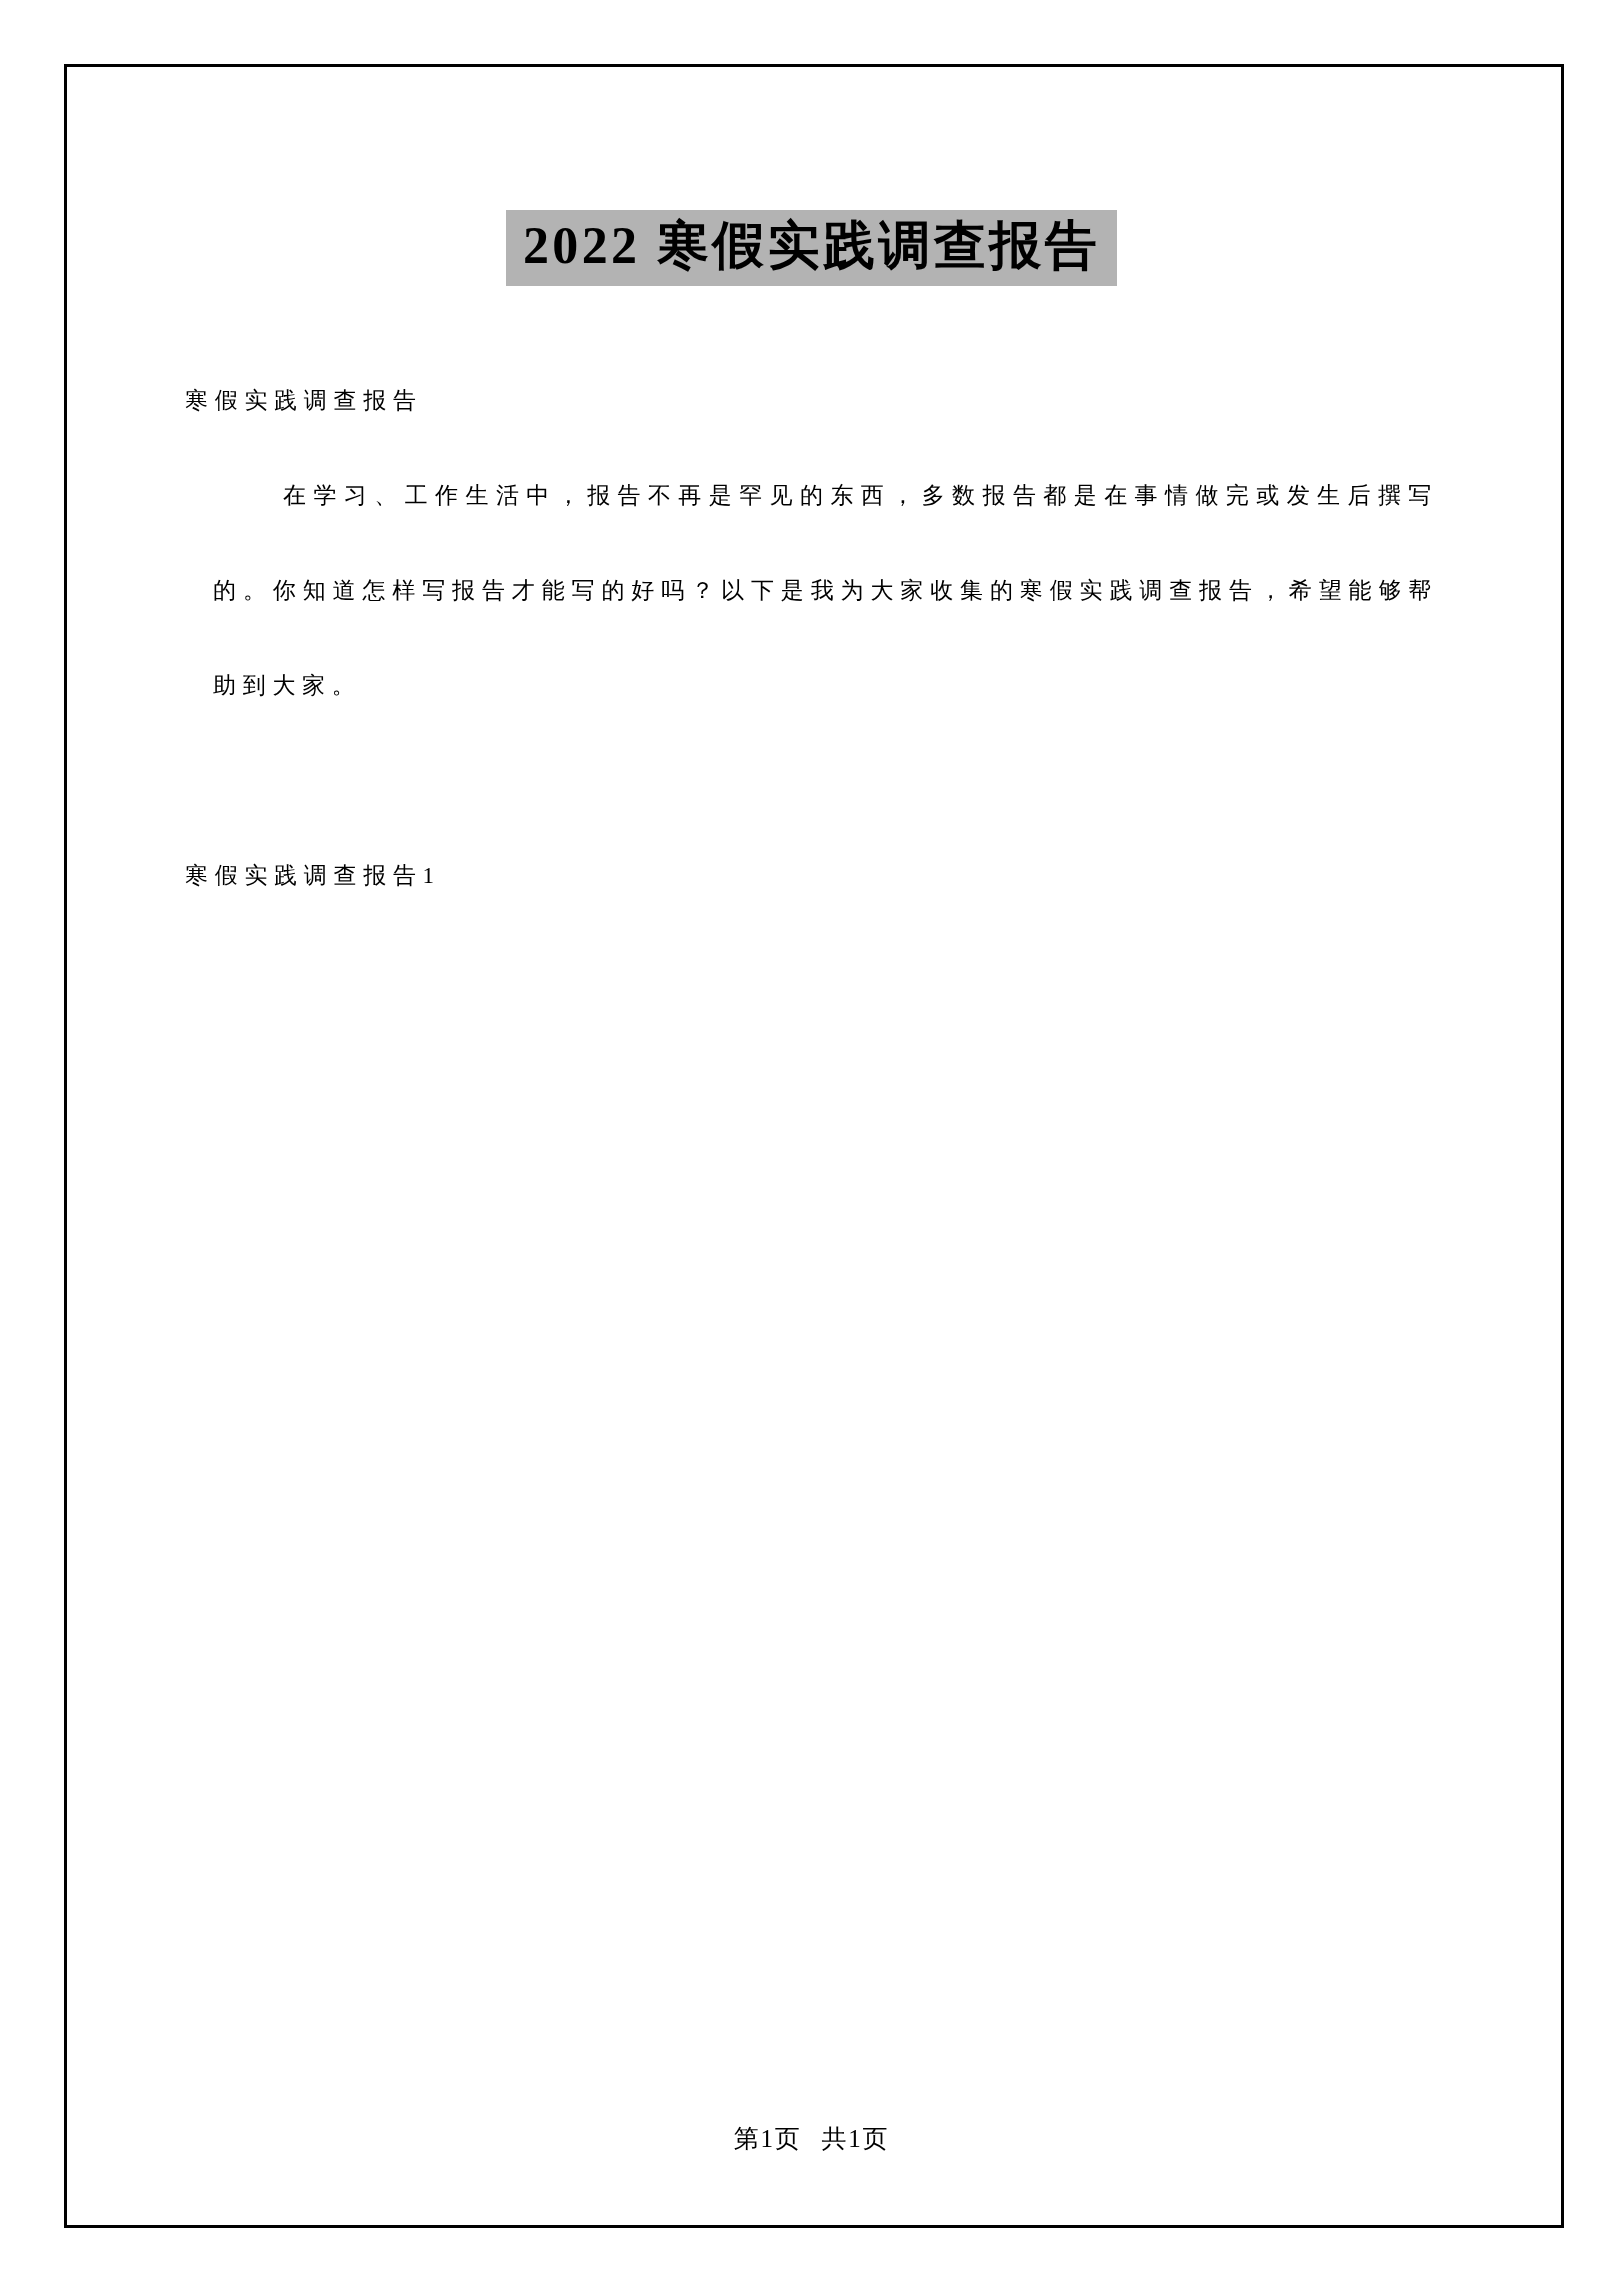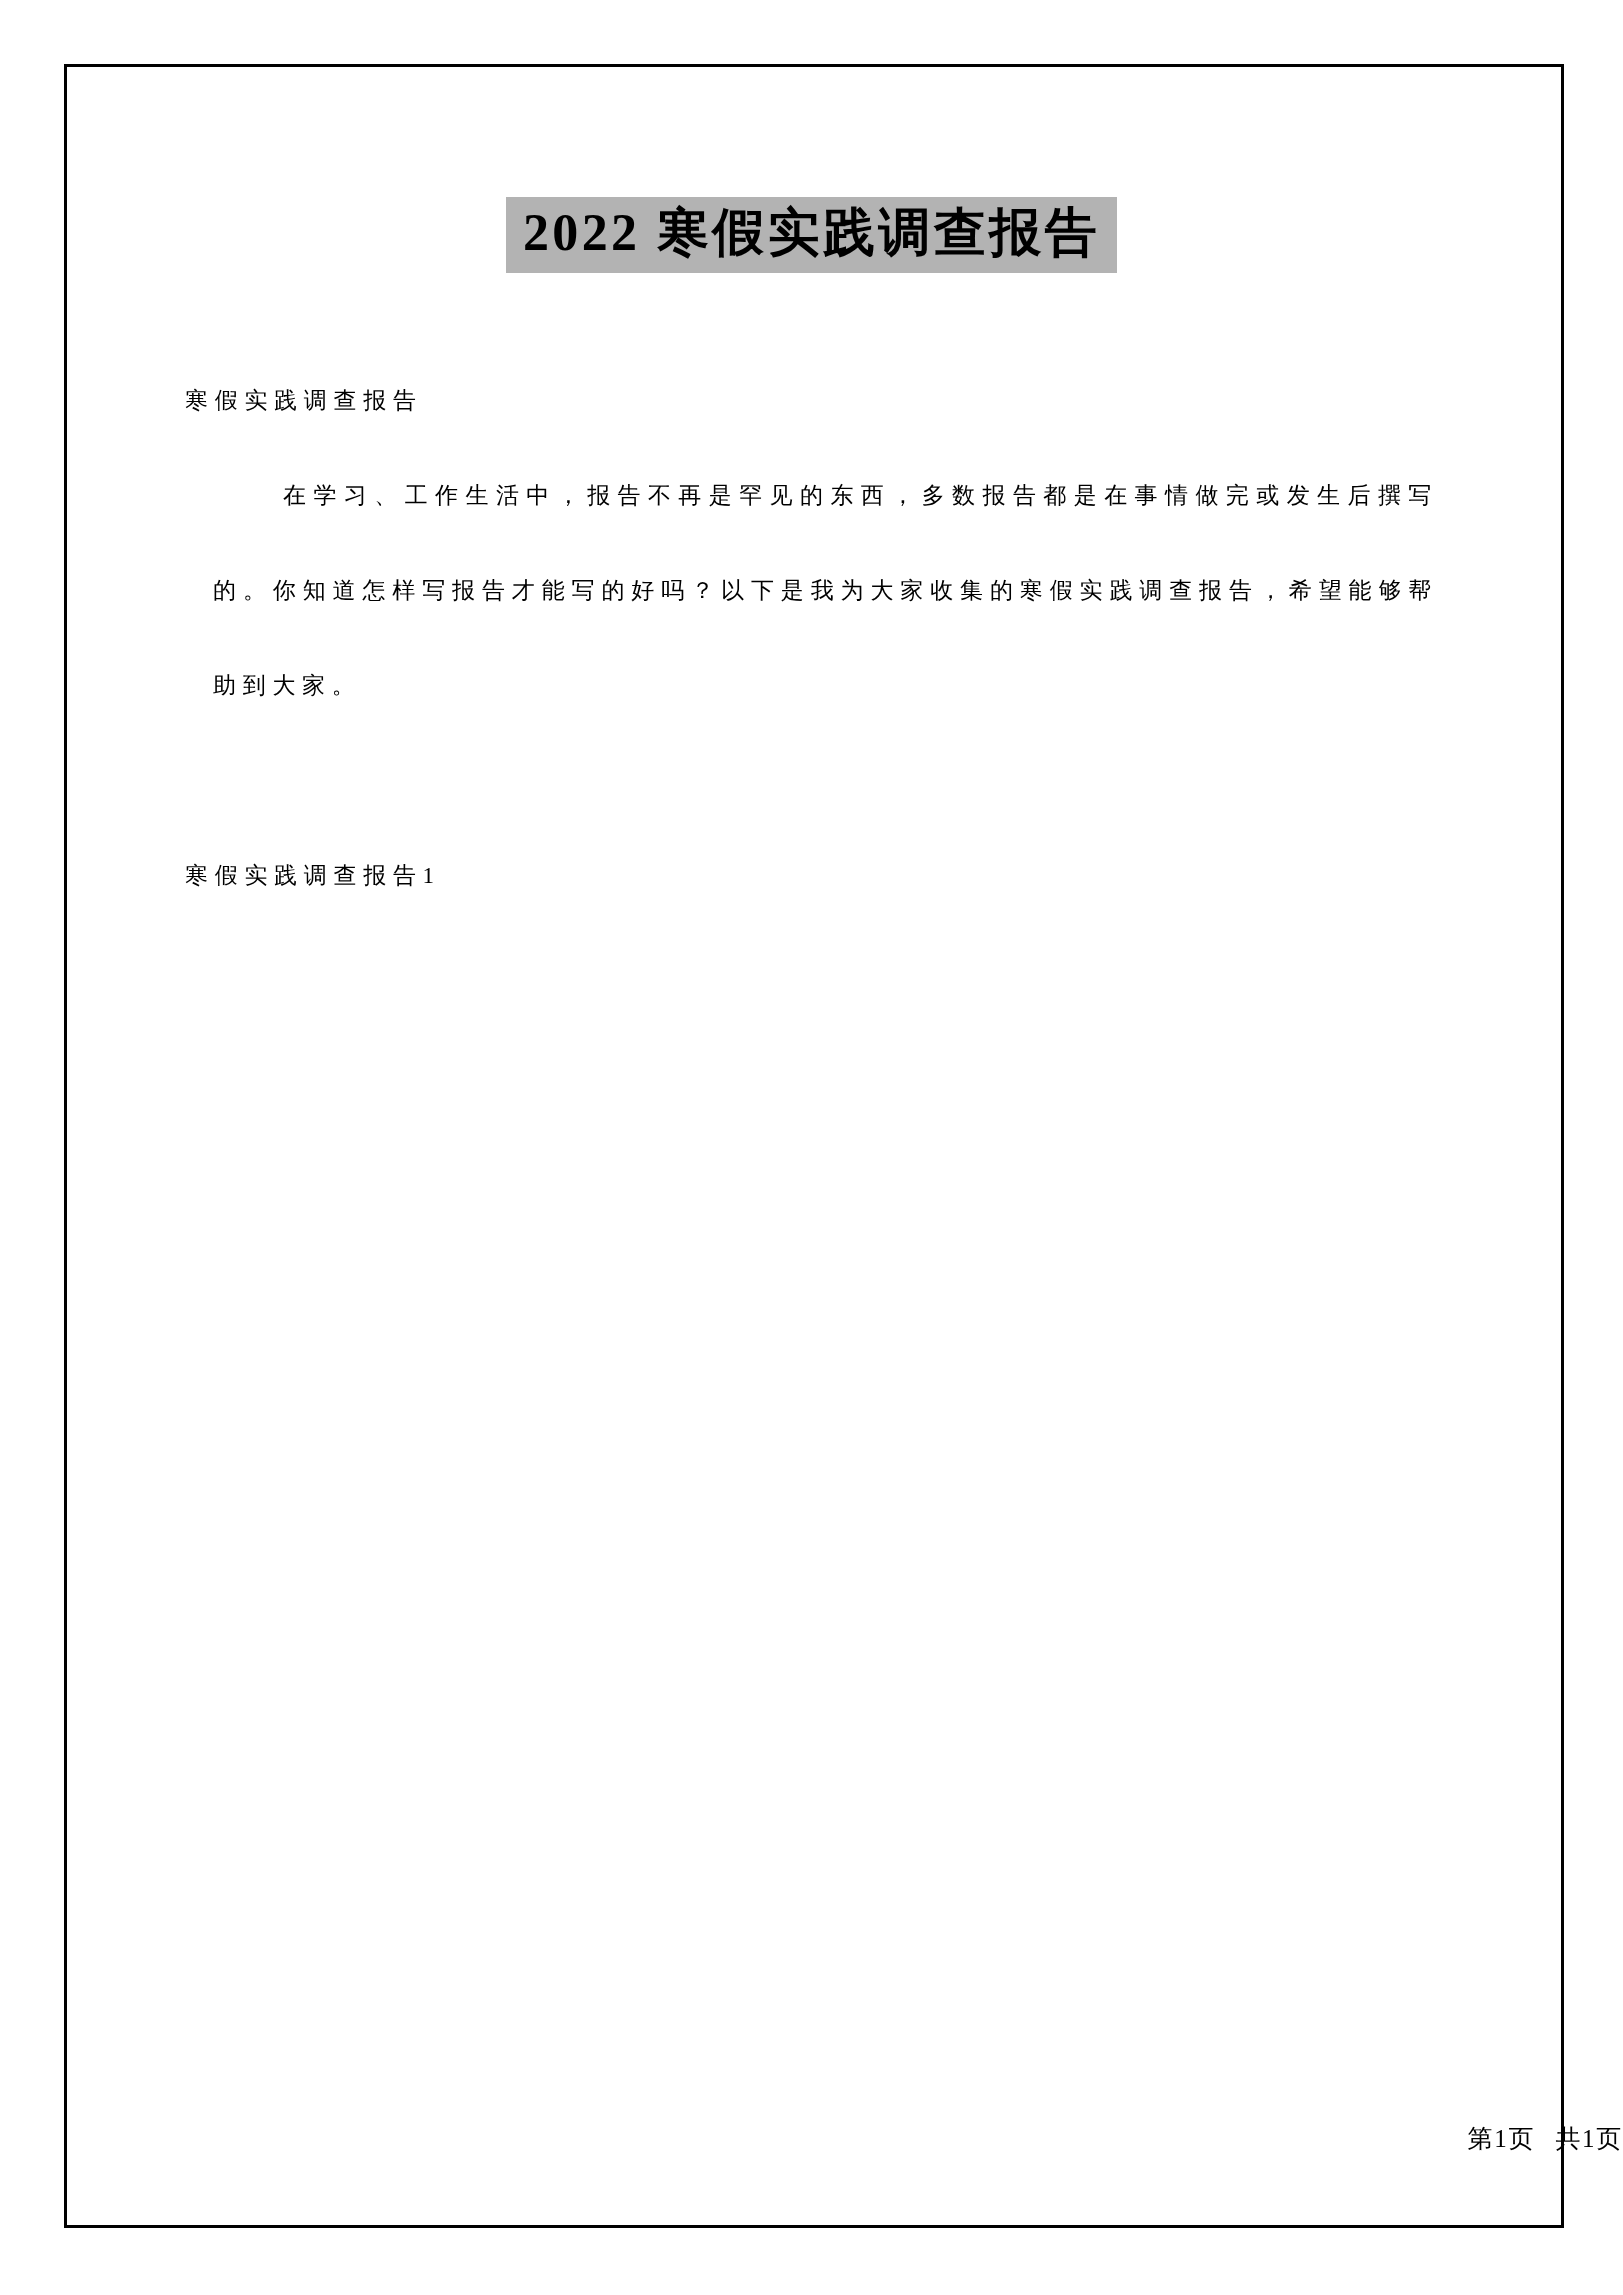--- a/index.html
+++ b/index.html
@@ -21,21 +21,21 @@
     left: 64px;
     top: 64px;
     width: 1494px;
     height: 2158px;
     border: 3.4px solid #000000;
     pointer-events: none;
   }
   .title-row {
     position: absolute;
     left: 0;
-    top: 197px;
+    top: 210px;
     width: 100%;
     text-align: center;
   }
   .doc-title {
     display: inline-block;
     background: #b3b3b3;
     font-size: 52px;
     font-weight: bold;
     letter-spacing: 3.4px;
     line-height: 1.0;
@@ -61,21 +61,21 @@
     margin-left: 28px;
   }
   .doc-body p.section-heading {
     margin-top: 95px;
   }
   .page-footer {
     position: absolute;
     left: 0;
     top: 2124px;
     width: 100%;
-    text-align: right;
+    text-align: center;
     font-size: 25px;
     letter-spacing: 1.7px;
     word-spacing: 12.3px;
     line-height: 1.2;
   }
 </style>
 </head>
 <body>
 
 <div class="page">

